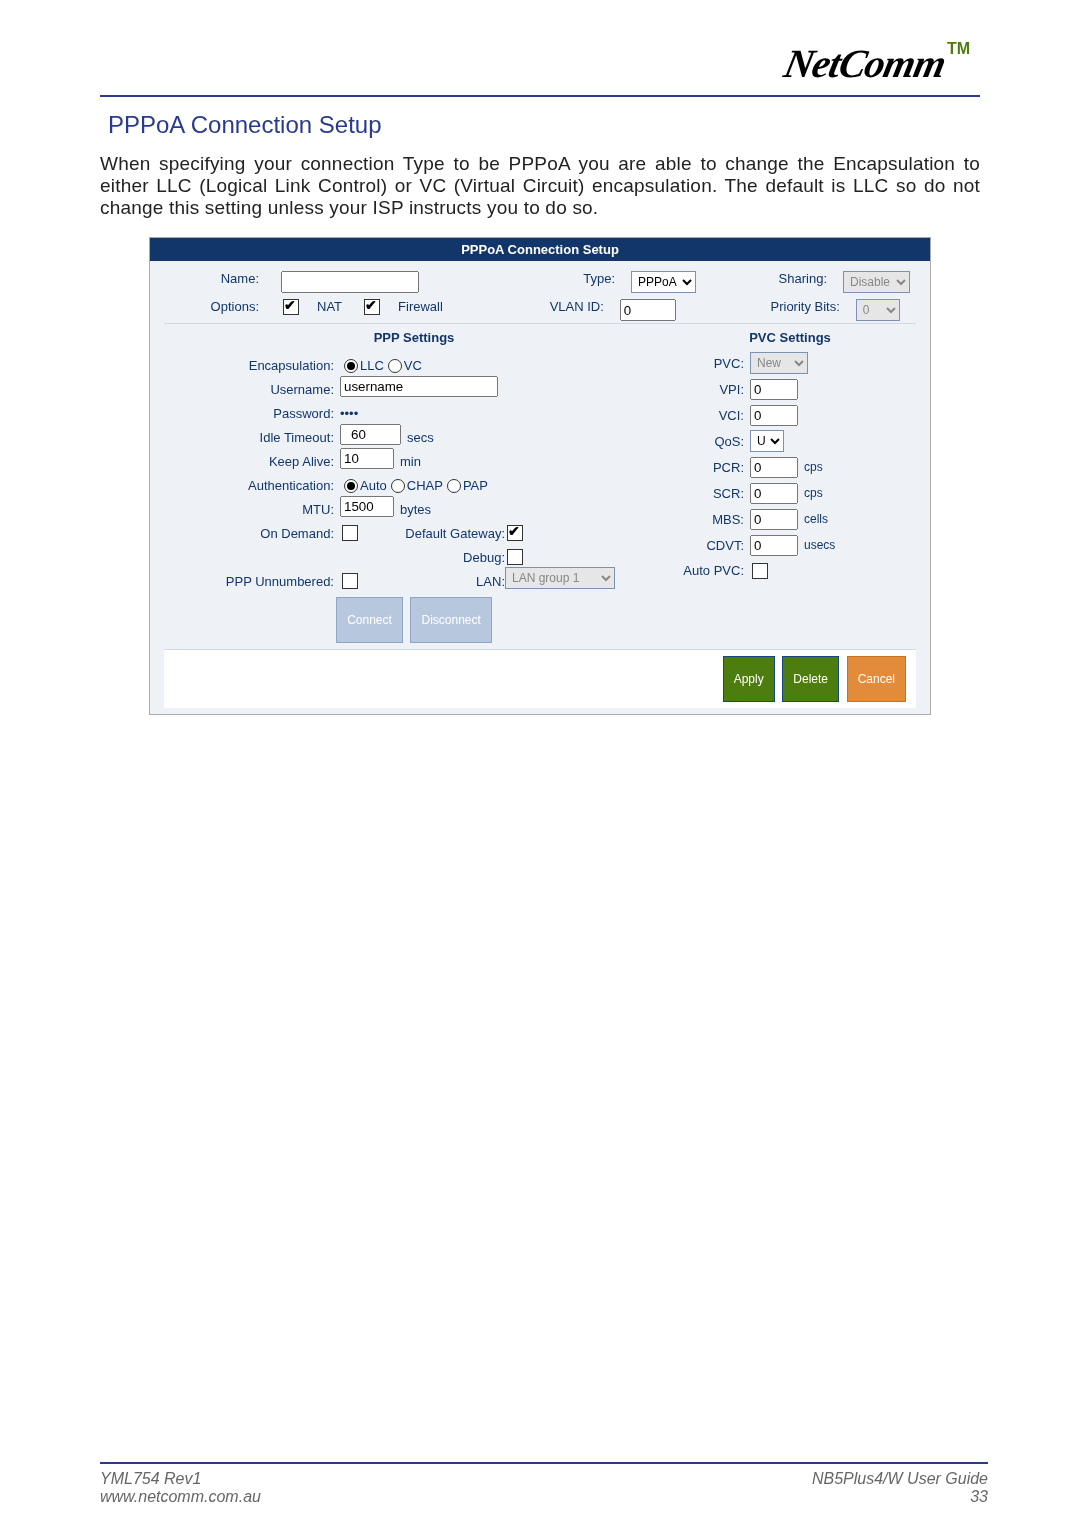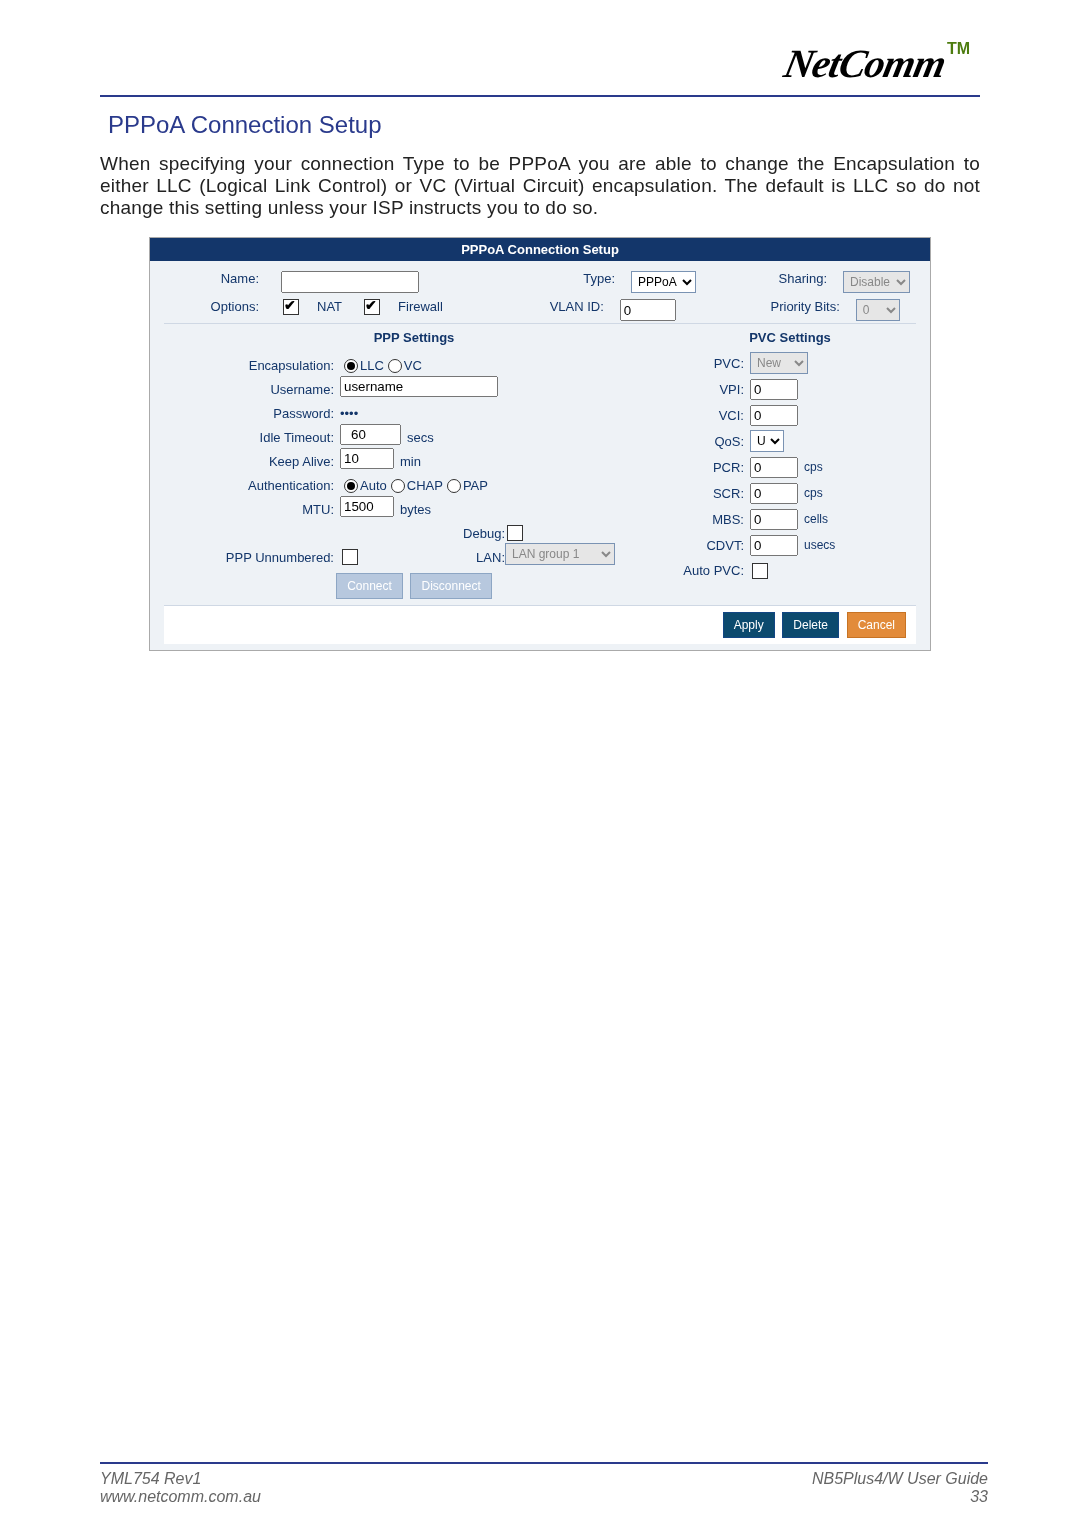--- a/index.html
+++ b/index.html
@@ -138,26 +138,26 @@
   .frow { display: flex; align-items: flex-end; margin: 2px 0; min-height: 22px; }
   .frow .flabel { width: 170px; text-align: right; padding-right: 6px; }
   .frow .funit { margin-left: 6px; }
   .pvc-row { display: flex; align-items: center; margin: 2px 0; min-height: 24px; }
   .pvc-row .plabel { width: 80px; text-align: right; padding-right: 6px; }
   .pvc-row .punit { margin-left: 6px; font-size: 12px; }
   .btn {
     display: inline-block;
     background: #b7c8de;
     color: #fff;
-    padding: 5px 10px;
+    padding: 15px 10px;
     font-size: 12px;
     border: 1px solid #8da6c4;
     margin: 0 2px;
   }
-  .btn.blue { background: #0c4a6e; border-color: #124684; }
+  .btn.blue { background: #4d7c0f; border-color: #124684; }
   .btn.orange { background: #e28b3a; border-color: #c77324; }
   .btn-row { text-align: center; margin-top: 8px; }
   .footer-btns {
     background: #fff;
     text-align: right;
     padding: 6px 8px;
     border-top: 1px solid #cfd8e4;
     margin-top: 6px;
   }
   .page-footer {
@@ -251,20 +251,26 @@
               <span>Auto</span>
             <span class="radio"></span>
               <span>CHAP</span>
             <span class="radio"></span>
               <span>PAP</span>
           </div>
           <div class="frow">
             <span class="flabel">MTU:</span>
             <input class="txt" style="width: 46px;" value="1500">
             <span class="funit">bytes</span>
+          </div>
+          <div class="frow">
+            <span class="flabel">On Demand:</span>
+            <span class="cb"></span>
+            <span class="lbl" style="width:145px">Default Gateway:</span>
+            <span class="cb checked"></span>
           </div>
           <div class="frow">
             <span class="flabel"></span>
             <span class="lbl" style="width:165px; text-align:right">Debug:</span>
             <span class="cb"></span>
           </div>
           <div class="frow">
             <span class="flabel">PPP Unnumbered:</span>
             <span class="cb"></span>
             <span class="lbl" style="width:145px">LAN:</span>

